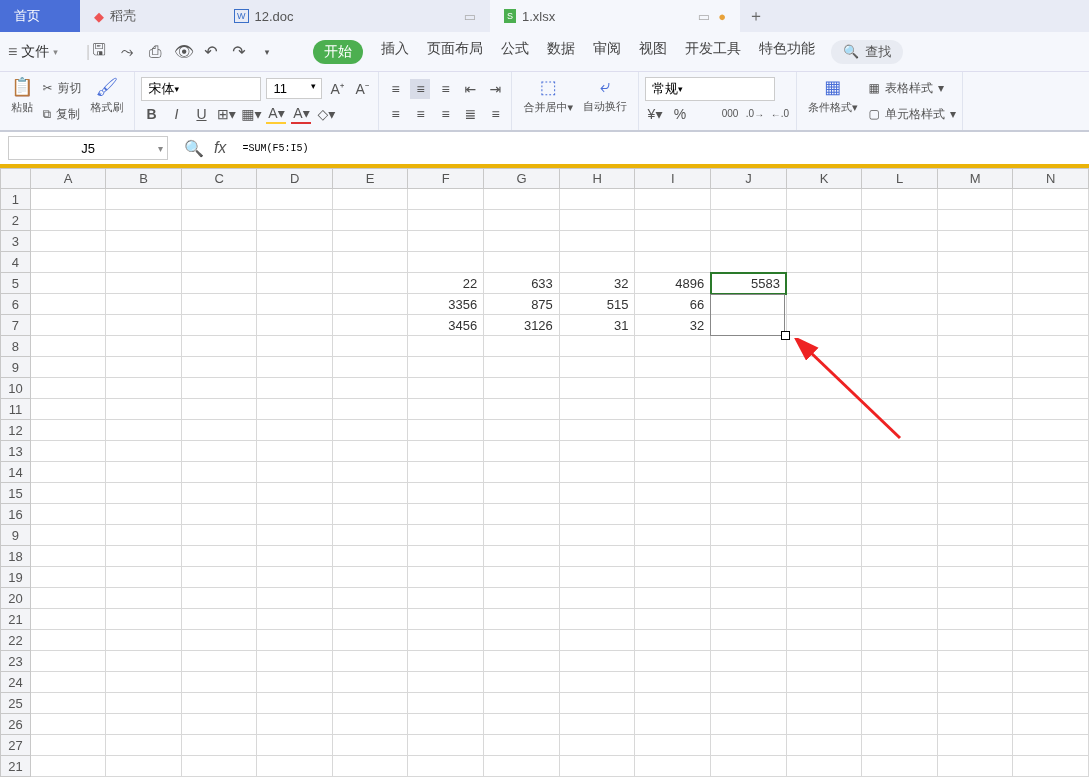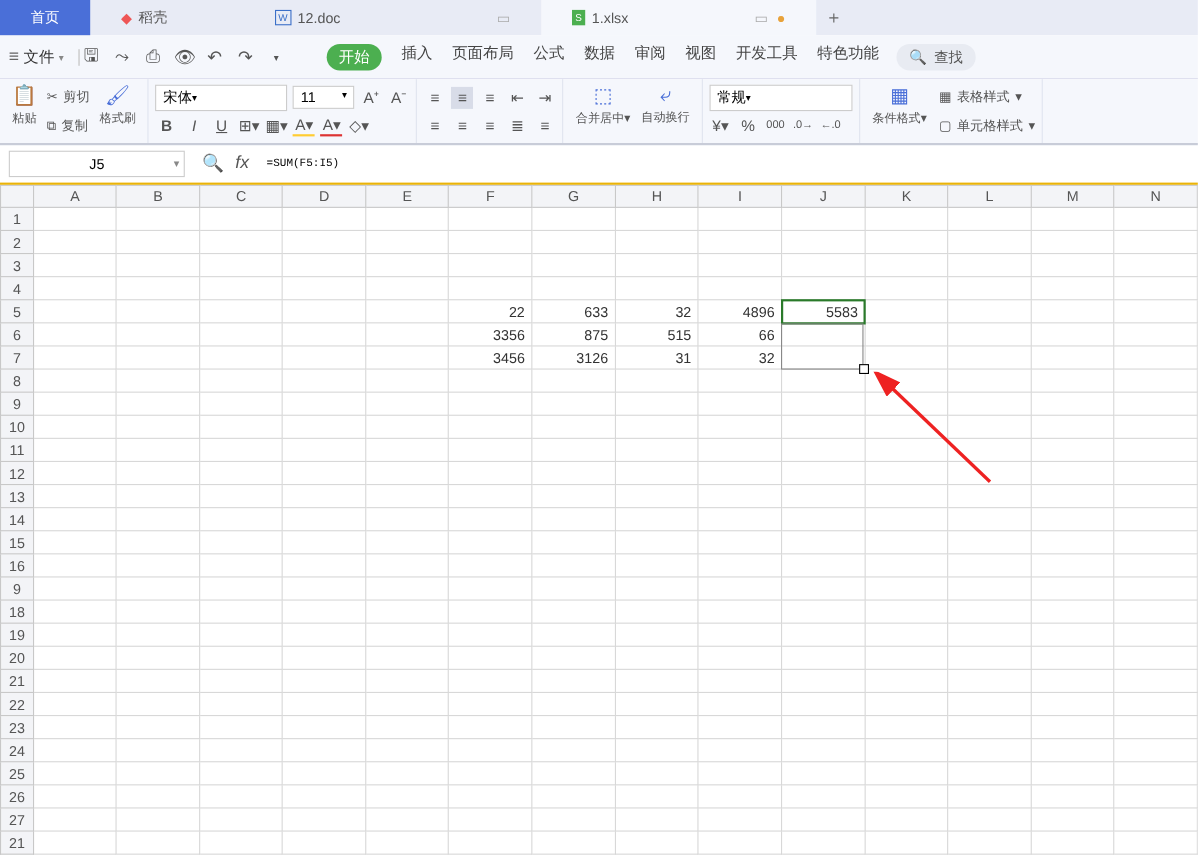--- a/index.html
+++ b/index.html
@@ -1,31 +1,31 @@
 <!DOCTYPE html>
 <html><head>
 <meta charset="utf-8">
 <style>
 * { box-sizing: border-box; margin: 0; padding: 0; font-family: "Microsoft YaHei", sans-serif; }
 body { background: #fff; width: 1089px; height: 783px; overflow: hidden; user-select: none; }
 
 
 .tabs-bar { height: 32px; background: #e8ebf5; display: flex; align-items: stretch; }
-.tab { display: flex; align-items: center; padding: 0 28px; font-size: 13px; color: #555; gap: 6px; position: relative; min-width: 80px; }
+.tab { display: flex; align-items: center; padding: 0 14px; font-size: 13px; color: #555; gap: 6px; position: relative; min-width: 80px; }
 .tab.home { background: #4a6fd8; color: #fff; }
 .tab.docx { width: 170px; }
 .tab.xlsx { background: #f5f7fc; width: 250px; }
 .tab .close-area { margin-left: auto; display:flex; gap:8px; align-items:center;}
 .tab-icon { display: inline-flex; align-items:center; justify-content:center; }
 .add-tab { width: 32px; display:flex; align-items:center; justify-content:center; color:#666;}
 
 
 .menu-bar { height: 40px; background: #f5f7fc; display: flex; align-items: center; padding: 0 8px; border-bottom: 1px solid #dde; }
 .hamburger { color:#666; font-size:16px; margin-right:4px;}
-.file-menu { display:flex; align-items:center; gap:4px; font-size:14px; color:#333; margin-right: 12px;}
+.file-menu { display:flex; align-items:center; gap:4px; font-size:14px; color:#333; margin-right: 28px;}
 .qa-group { display:flex; gap:10px; align-items:center; color:#555; }
 .qa-icon { width:18px; text-align:center; }
 .menu-items { display:flex; gap:18px; margin-left: 37px; align-items:flex-start;}
 .menu-item { font-size:14px; color:#444; }
 .menu-item.active { background:#4caf50; color:#fff; padding:3px 11px; border-radius:12px; }
 .search-box { margin-left: 16px; background:#e8ebf2; border-radius:14px; padding:3px 12px; display:flex; align-items:center; gap:6px; font-size:13px; color:#555;}
 
 
 .ribbon { height: 60px; background: #f5f7fc; border-bottom: 2px solid #c8ccd8; display:flex; align-items:stretch; }
 .ribbon-group { display:flex; flex-direction:column; justify-content:center; padding: 4px 6px; border-right:1px solid #e0e4ef; }
@@ -33,21 +33,21 @@
 .big-btn .icn { font-size:18px; color:#4a6fd8;}
 .row-btns { display:flex; gap:5px; align-items:center; height:26px;}
 .row-btns.small { font-size:12px; color:#555;}
 .font-sel { border:1px solid #ccc; background:#fff; font-size:13px; padding:2px 6px; width:120px; display:flex; justify-content:flex-start; align-items:center;}
 .size-sel { border:1px solid #ccc; background:#fff; font-size:13px; padding:2px 6px; width:56px; display:flex; justify-content:space-between;}
 .sm-icon { width:20px; height:20px; display:inline-flex; align-items:center; justify-content:center; color:#555; font-size:14px;}
 .sm-icon.red-under { border-bottom: 2px solid #d33; }
 .sm-icon.yellow-under { border-bottom: 2px solid #fc3; }
 
 
-.formula-bar { height: 36px; border-bottom: 2px solid #eab308; display:flex; align-items:center; }
+.formula-bar { height: 36px; border-bottom: 4px solid #eab308; display:flex; align-items:center; }
 .name-box { width: 160px; border:1px solid #ccc; margin: 4px 8px; height:24px; display:flex; align-items:center; justify-content:center; font-size:13px; position:relative;}
 .name-box .dd { position:absolute; right:4px; color:#888; font-size:10px;}
 .fb-icons { display:flex; align-items:center; gap:10px; padding:0 8px; color:#555;}
 .formula-input { flex:1; font-size:10px; color:#000000; padding-left:8px; font-family: Liberation Mono, monospace;}
 
 
 .grid-wrap { position:relative; overflow:hidden; height: calc(783px - 32px - 40px - 60px - 36px); }
 table.grid { border-collapse: collapse; table-layout: fixed; }
 .grid th, .grid td { border: 1px solid #d8d8d8; font-size: 13px; color:#333; }
 .grid thead th { background:#f3f4f7; height:20px; font-weight:normal; color:#555; border-color:#c8c8c8;}
@@ -204,21 +204,21 @@
   <div class="ribbon-group">
     <div class="row-btns">
       <div class="font-sel" style="width:130px;">
           <span>常规</span>
           <span style="font-size:9px;">▾</span>
         </div>
     </div>
     <div class="row-btns">
       <span class="sm-icon">¥▾</span>
       <span class="sm-icon">%</span>
-      <span class="sm-icon" style="font-size:10px;">000</span>
+      <span class="sm-icon" style="font-size:10px;margin-left:25px;">000</span>
       <span class="sm-icon" style="font-size:10px;">.0→</span>
       <span class="sm-icon" style="font-size:10px;">←.0</span>
     </div>
   </div>
 
   <div class="ribbon-group" style="flex-direction:row;gap:6px;">
     <div class="big-btn">
       <span class="icn">▦</span>
       <span><span>条件格式</span>▾</span>
     </div>

